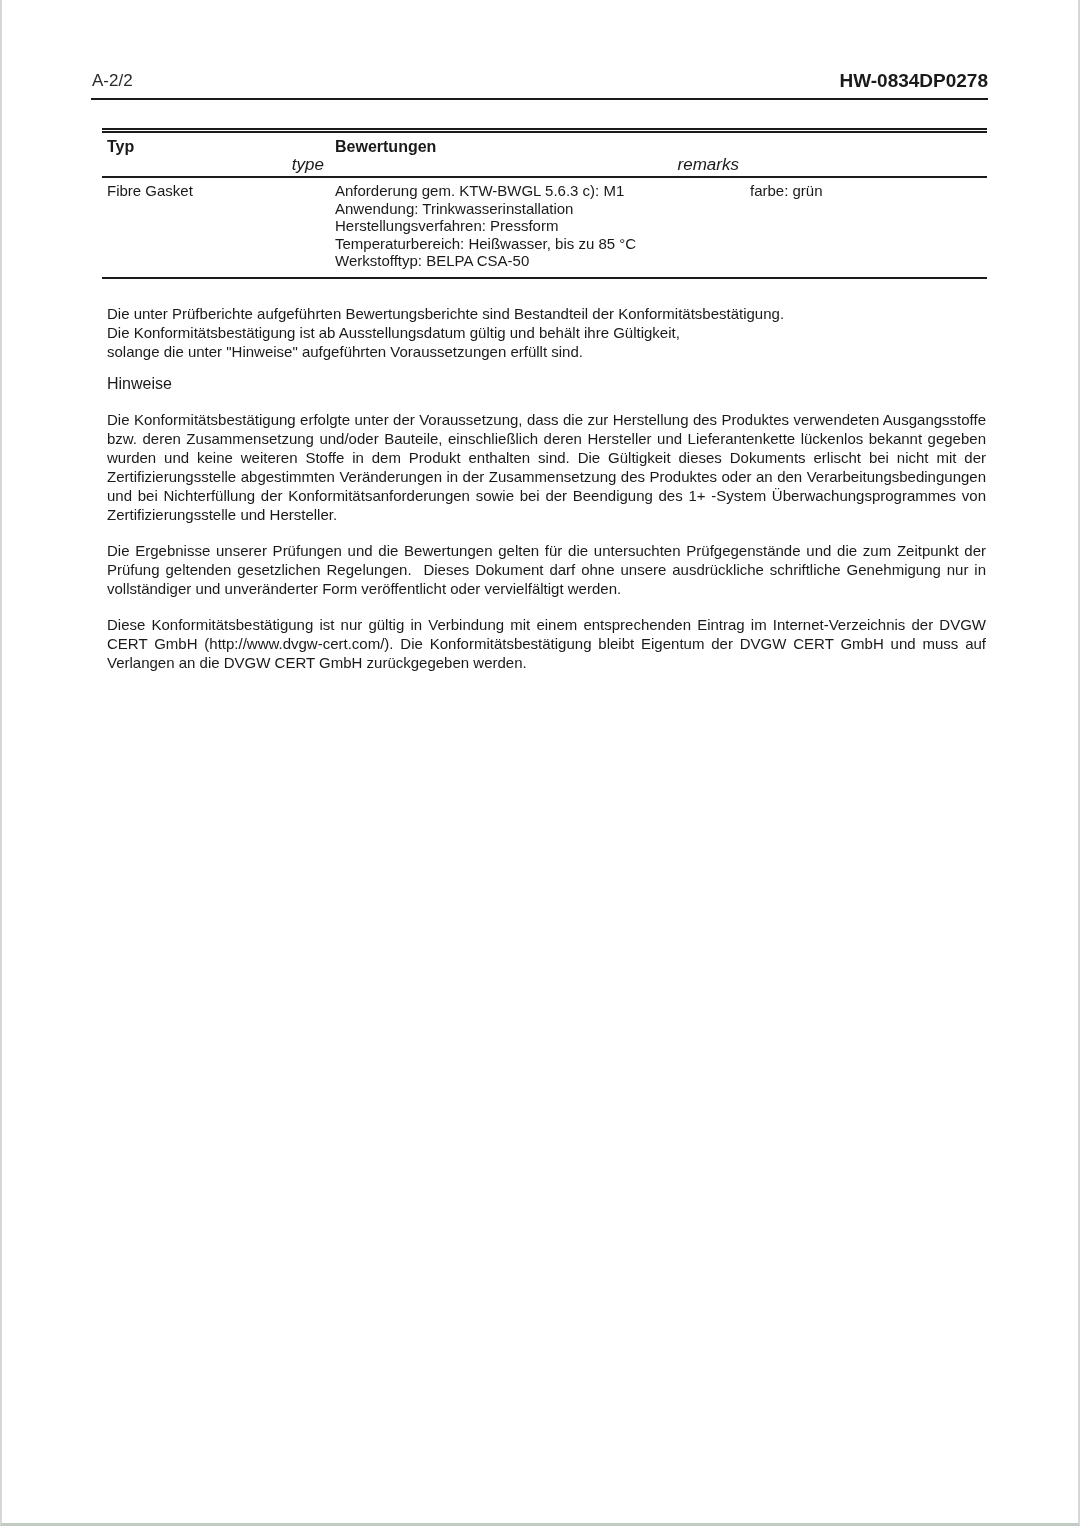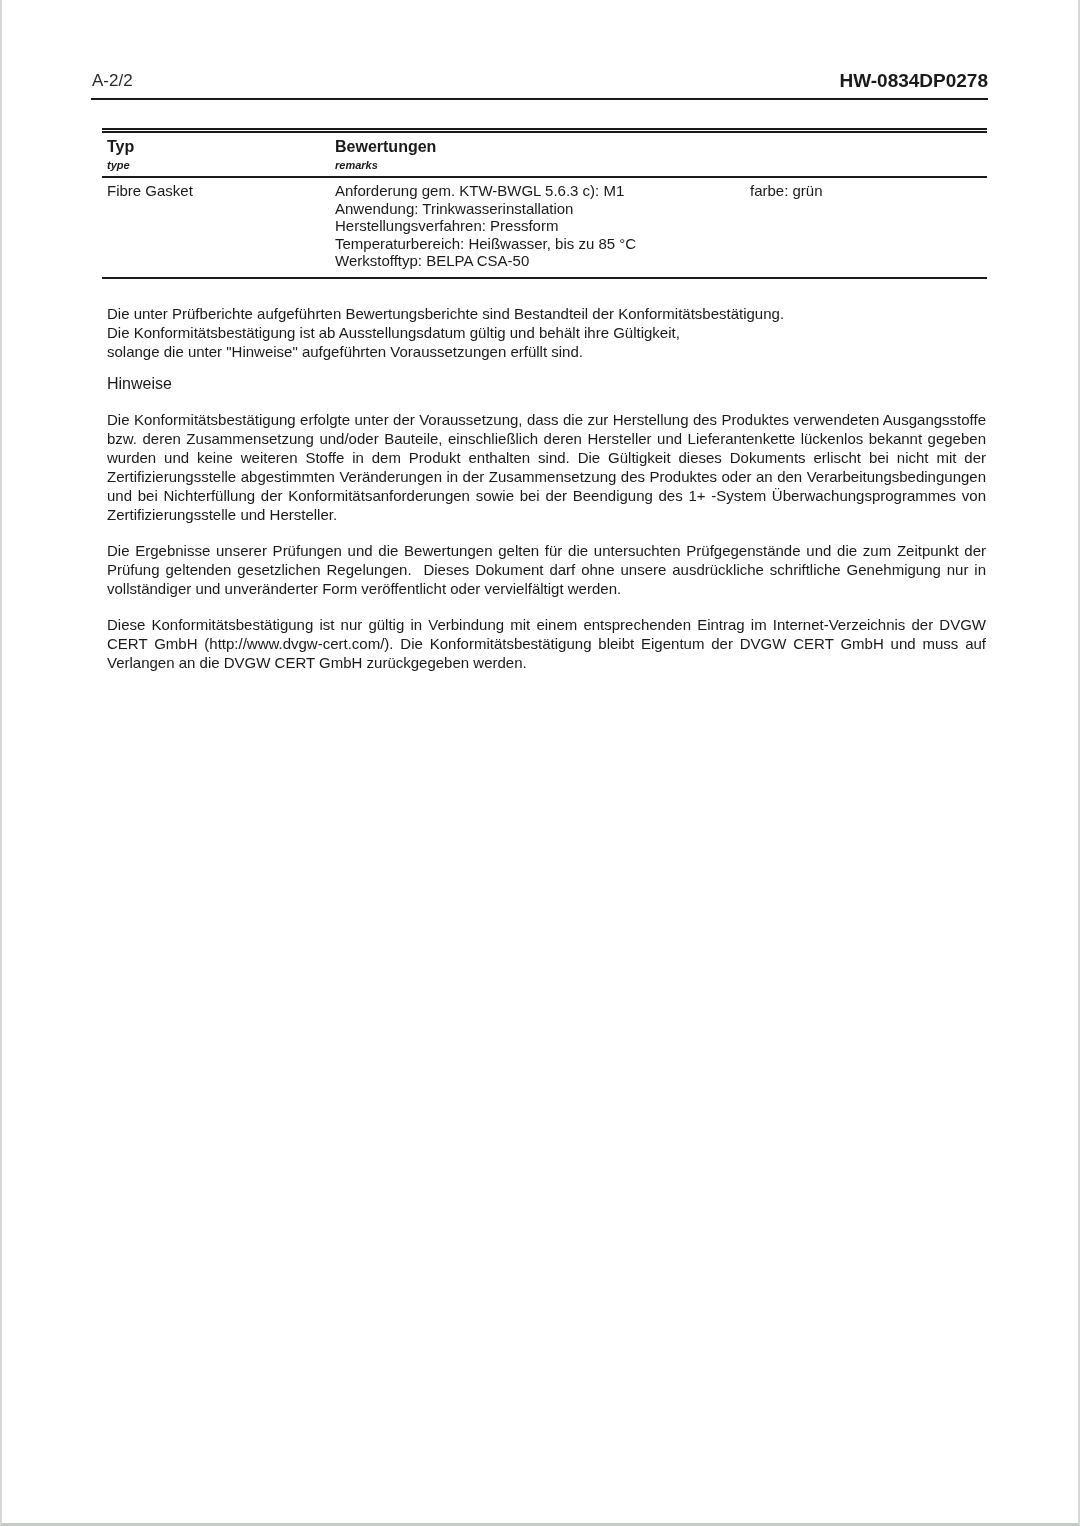--- a/index.html
+++ b/index.html
@@ -34,21 +34,21 @@
   .t-row {
     display: grid;
     grid-template-columns: 228px 415px 1fr;
   }
   .t-head {
     border-top: 5px double #1a1a1a;
     border-bottom: 2px solid #1a1a1a;
     padding: 4px 0 2px;
   }
   .t-head .h-de { font-weight: bold; font-size: 16px; line-height: 19px; }
-  .t-head .h-en { font-weight: bold; font-style: italic; font-size: 11px; line-height: 18px; }
+  .t-head .h-en { font-weight: normal; font-style: italic; font-size: 17px; line-height: 18px; text-align: right; }
   .t-body {
     border-bottom: 2px solid #1a1a1a;
     padding: 4px 0 7px;
     font-size: 15px;
     line-height: 17.5px;
   }
   .cell { padding: 0 6px 0 5px; }
 
   
   .content { margin: 25px 92px 0 105px; font-size: 15px; line-height: 19px; }

